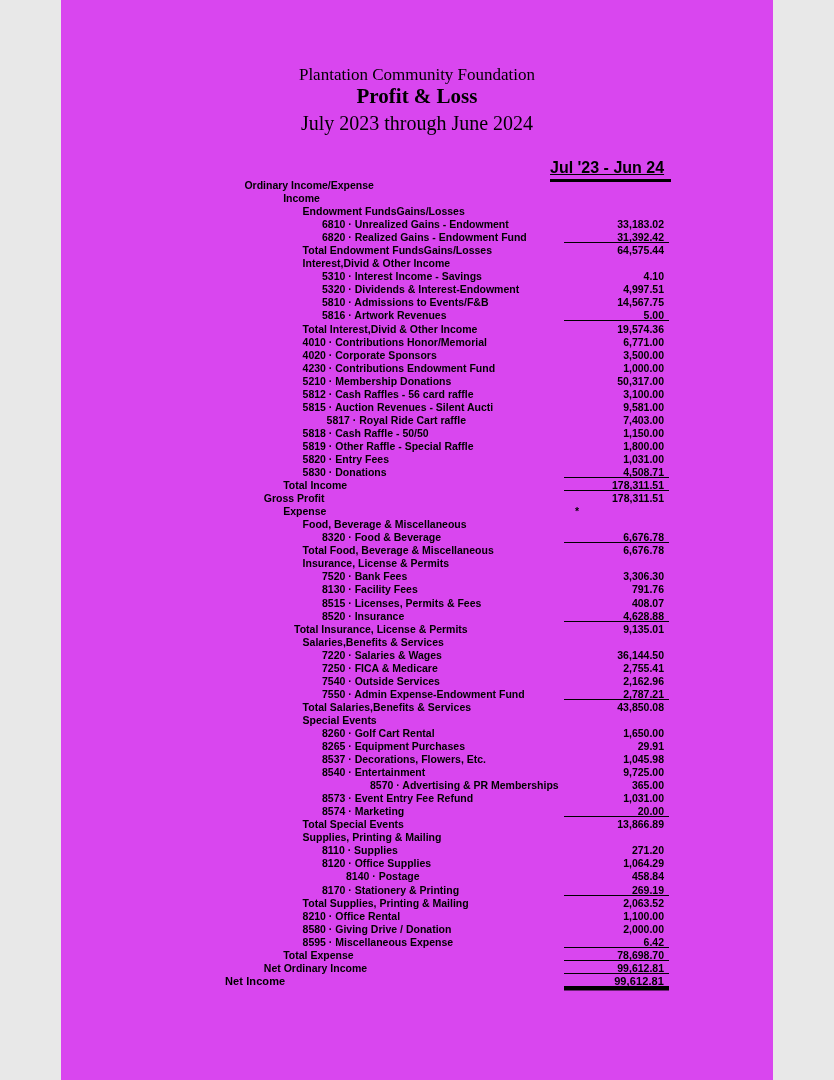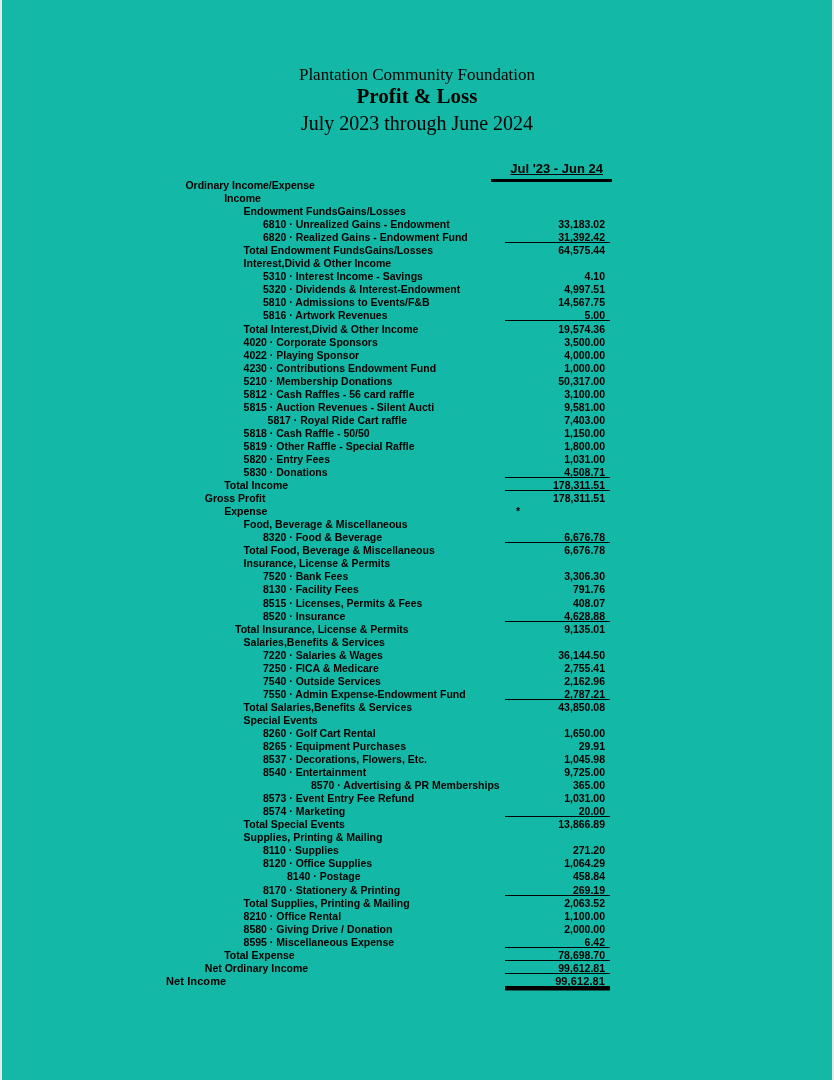--- a/index.html
+++ b/index.html
@@ -1,40 +1,40 @@
 <!DOCTYPE html>
 <html><head>
 <meta charset="utf-8">
 <style>
   html,body { margin:0; padding:0; background:#e8e8e8; }
   .page {
     position:relative;
-    width:830px; height:1080px;
+    width:712px; height:1080px;
     margin:0 auto;
-    background:#14b8a6;
+    background:#d946ef;
     color:#000000;
     overflow:hidden;
     font-family:"Liberation Sans", sans-serif;
     text-decoration:underline;
   }
   
   .hdr { position:absolute; top:0; left:0; width:100%; text-align:center;
          font-family:"Liberation Serif", serif; }
   .company { position:absolute; top:65px;  left:0; width:100%; font-size:17px; }
   .rtitle  { position:absolute; top:84px;  left:0; width:100%; font-size:21px; font-weight:bold; }
   .period  { position:absolute; top:112px; left:0; width:100%; font-size:20px; }
   
   .colhead {
     position:absolute; top:159px; left:489px; width:121px;
     border-bottom:3px solid #000;
     padding-bottom:2px;
     text-align:right;
   }
   .colhead span {
-    font-size:13px; font-weight:bold;
+    font-size:16px; font-weight:bold;
     text-decoration:underline;
     padding-right:9px;
     white-space:nowrap;
   }
   
   .tbl { position:absolute; top:179px; left:0; width:100%; }
   .row { position:relative; height:13.06px; font-size:10.5px; font-weight:bold; line-height:13px; }
   .row.big { font-size:11px; letter-spacing:0.1px; }
   .lbl { position:absolute; top:0; white-space:nowrap; }
   .val {
@@ -104,26 +104,26 @@
       </div>
       <div class="row">
         <span class="lbl" style="left: 261px;">5816 · Artwork Revenues</span>
         <span class="val u">5.00</span>
       </div>
       <div class="row">
         <span class="lbl" style="left: 241.6px;">Total Interest,Divid &amp; Other Income</span>
         <span class="val">19,574.36</span>
       </div>
       <div class="row">
+        <span class="lbl" style="left: 241.6px;">4010 · Contributions Honor/Memorial</span>
+        <span class="val">6,771.00</span>
+      </div>
+      <div class="row">
         <span class="lbl" style="left: 241.6px;">4020 · Corporate Sponsors</span>
         <span class="val">3,500.00</span>
-      </div>
-      <div class="row">
-        <span class="lbl" style="left: 241.6px;">4022 · Playing Sponsor</span>
-        <span class="val">4,000.00</span>
       </div>
       <div class="row">
         <span class="lbl" style="left: 241.6px;">4230 · Contributions Endowment Fund</span>
         <span class="val">1,000.00</span>
       </div>
       <div class="row">
         <span class="lbl" style="left: 241.6px;">5210 · Membership Donations</span>
         <span class="val">50,317.00</span>
       </div>
       <div class="row">

